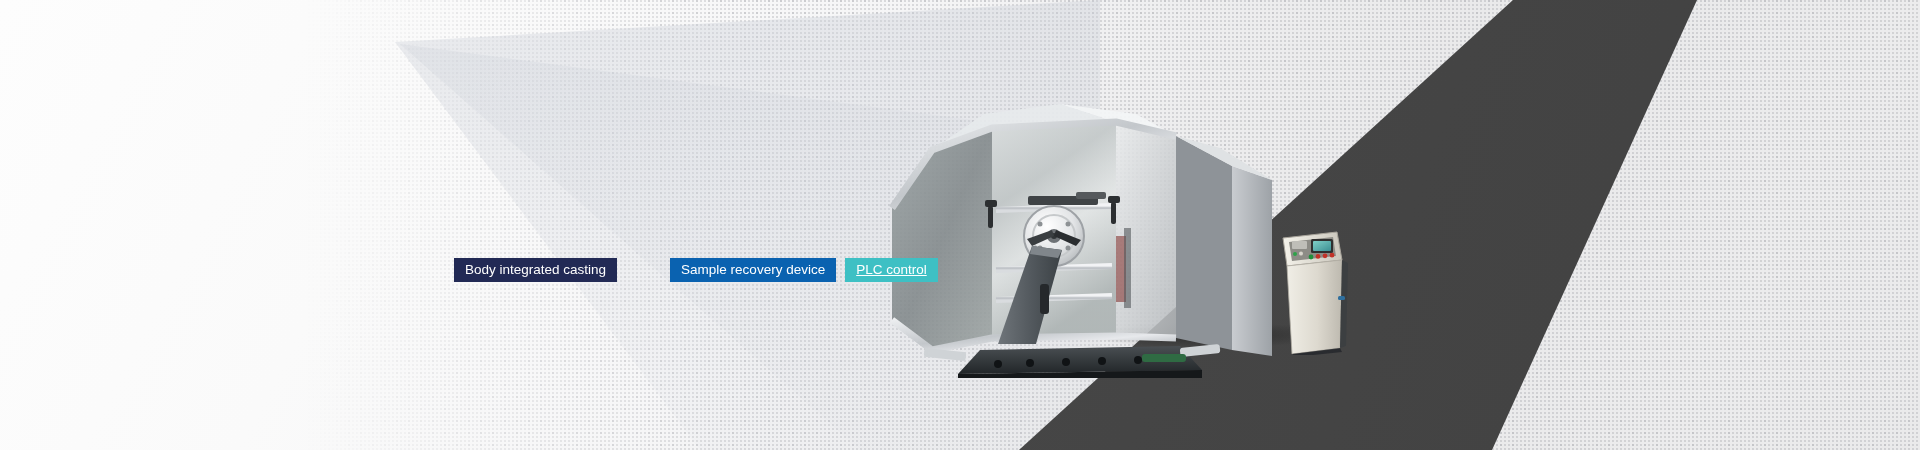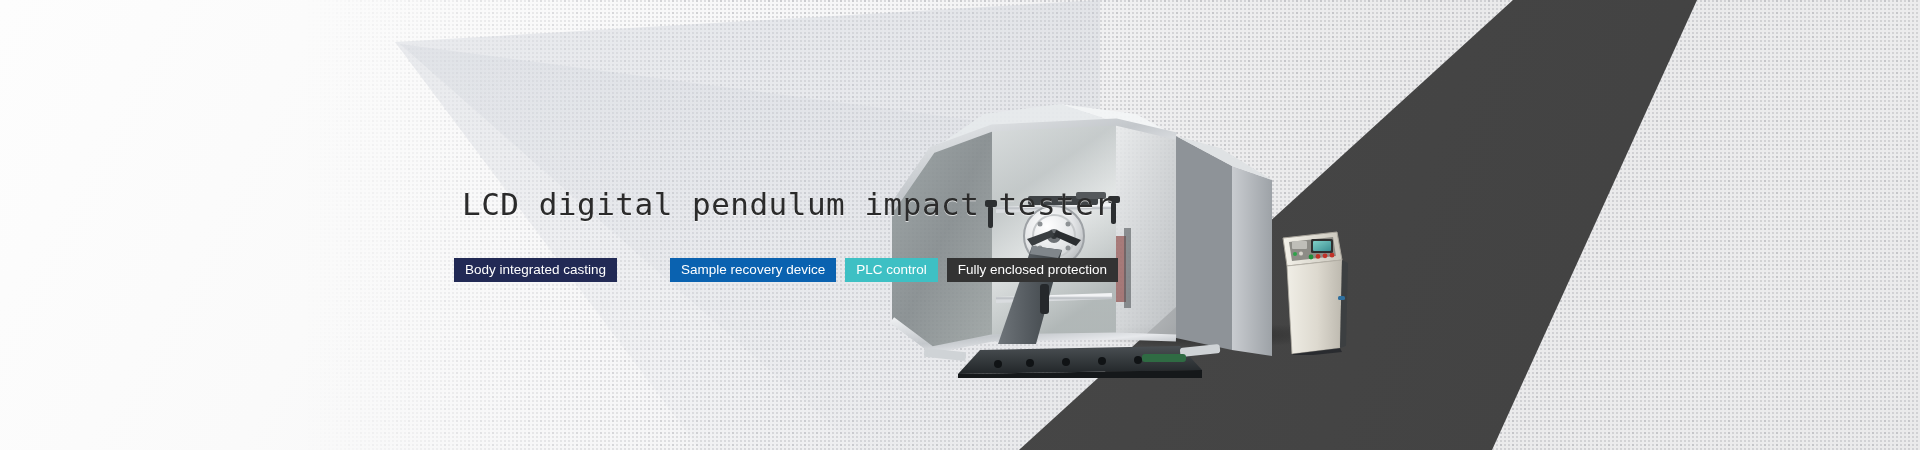--- a/index.html
+++ b/index.html
@@ -269,22 +269,20 @@
 
     <path d="M7,36 L62,30 L60,118 L12,124 Z" fill="url(#cab)" stroke="#b2aea4" stroke-width=".8"></path>
 
     <path d="M62,30 L68,33 L66,116 L60,118 Z" fill="#3c3f41"></path>
 
     <rect x="58" y="66" width="7" height="4" rx="1.5" fill="#2f6f9e"></rect>
 
     <path d="M12,124 L60,118 L62,122 L14,127 Z" fill="#23262a" opacity=".8"></path>
   </svg>
 
-  <div id="headline">LCD digital pendulum impact tester</div>
 
   <div id="badges">
     <span class="badge" style="background-color: rgb(34, 42, 85); color: rgb(255, 255, 255); text-align: center;">Body integrated casting</span>
     <span class="badge" style="background-color: rgb(10, 98, 176); color: rgb(255, 255, 255); margin-left: 44px;">Sample recovery device</span>
-    <span class="badge" style="background-color: rgb(62, 192, 196); color: rgb(255, 255, 255);">PLC control</span>
-    <span class="badge" style="background-color: rgb(51, 51, 51); color: rgb(255, 255, 255);">Fully enclosed protection</span>
+    <span class="badge" style="background-color: rgb(62, 192, 196); color: rgb(255, 255, 255); text-decoration: underline;">PLC control</span>
   </div>
 
 </div>
 
 </body></html>

